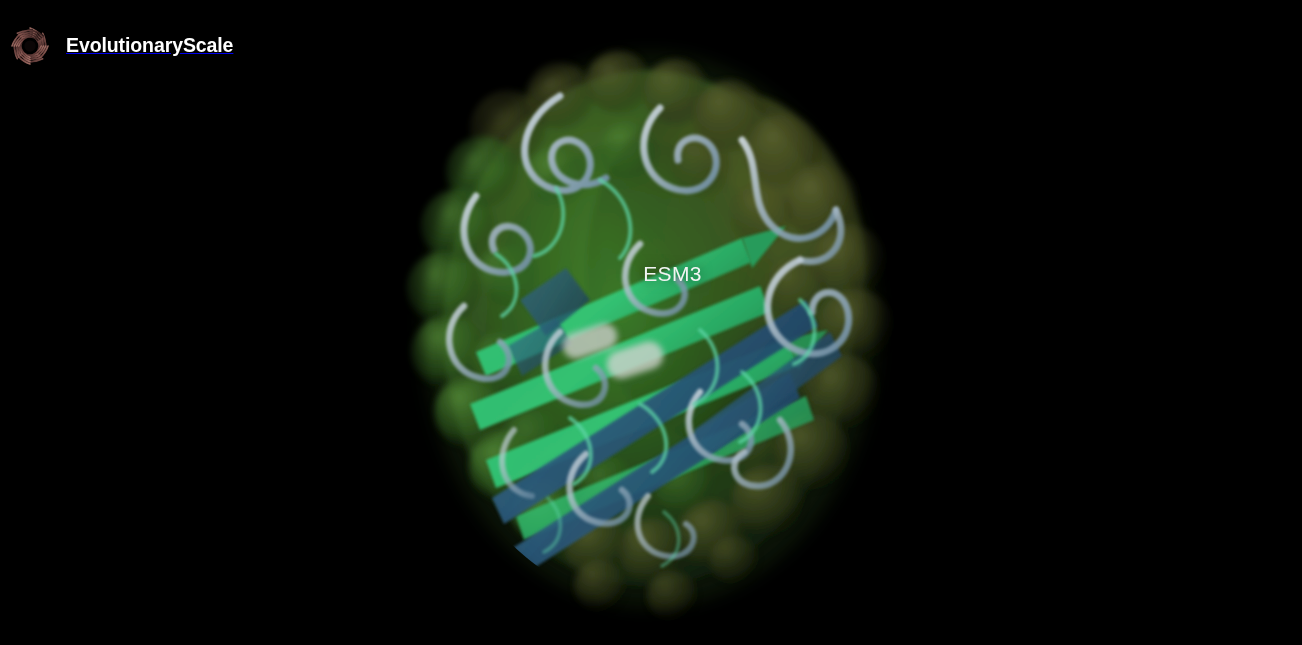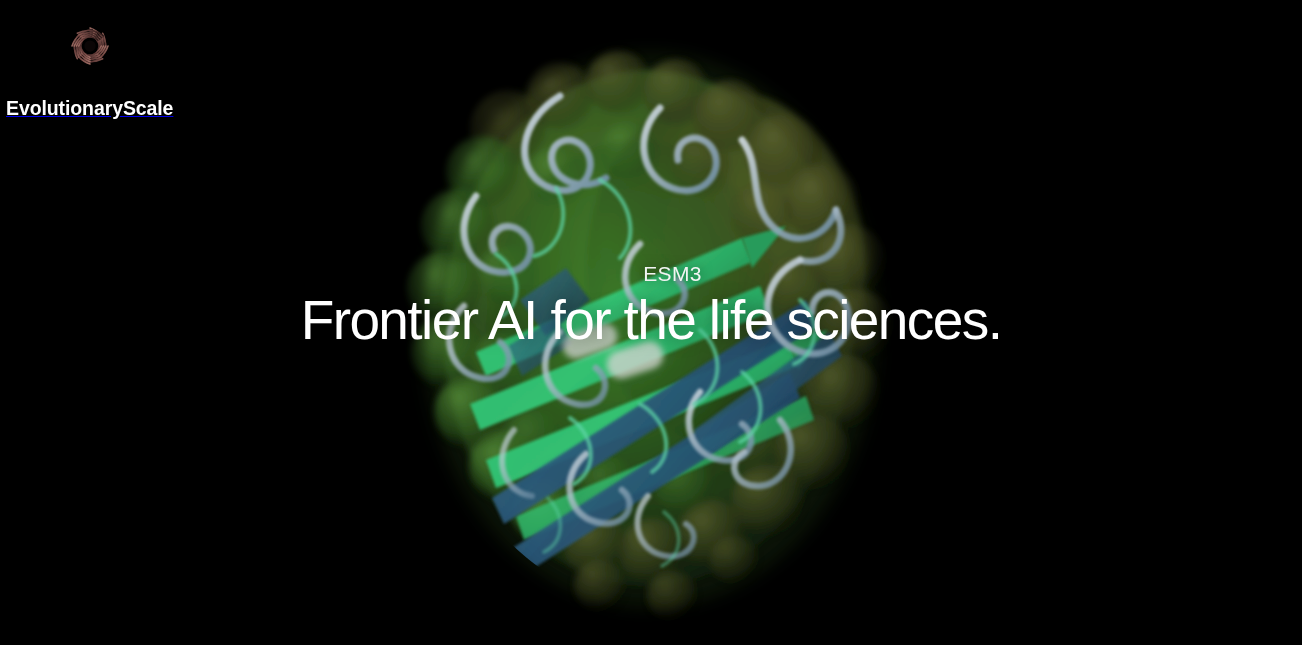--- a/index.html
+++ b/index.html
@@ -13,23 +13,22 @@
   
   #hero-visual {
     position:absolute; left:0; top:0; width:1302px; height:645px;
     z-index:1; pointer-events:none;
   }
   #hero-visual svg { display:block; width:1302px; height:645px; }
 
   
   #brand {
     position:absolute; left:6px; top:22px;
-    display:flex; align-items:center; gap:29px;
+    display:flex; align-items:center; gap:12px;
     z-index:40;
-    flex-direction:column;
   }
   #brand-logo { width:48px; height:48px; display:block; flex:none; }
   #brand-name {
     color:#ffffff; font-size:19.5px; font-weight:600;
     letter-spacing:-0.1px; white-space:nowrap;
     line-height:1;
   }
 
   
   #hero-copy {
@@ -299,16 +298,15 @@
           </g>
           <circle cx="0" cy="0" r="7.5" fill="#0b0606"></circle>
         </g>
       </svg>
     </span>
     <span id="brand-name">EvolutionaryScale</span>
   </a>
 
   <div id="hero-copy">
     <div id="eyebrow">ESM3</div>
-    <h1 id="headline">Frontier AI for the life sciences.</h1>
   </div>
 
 </div>
 
 </body></html>

